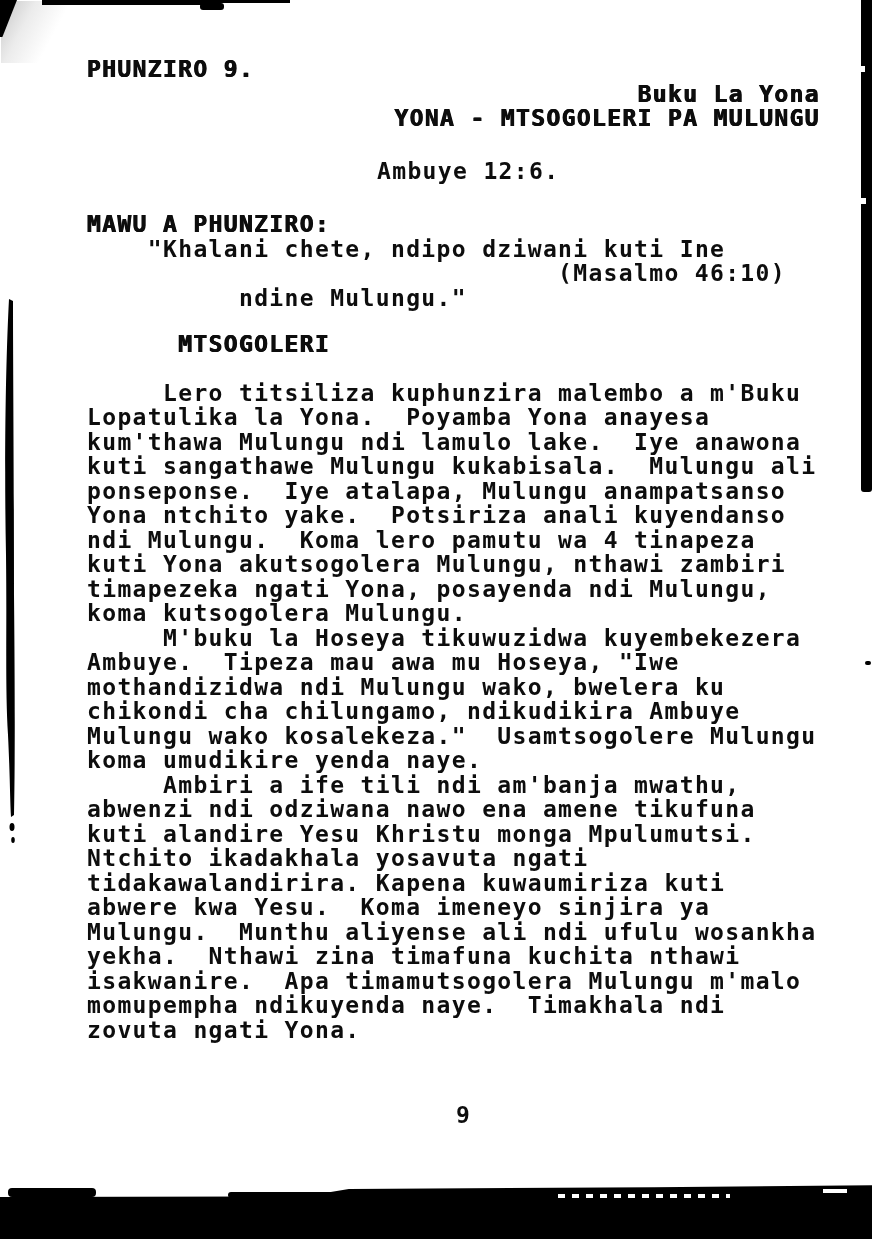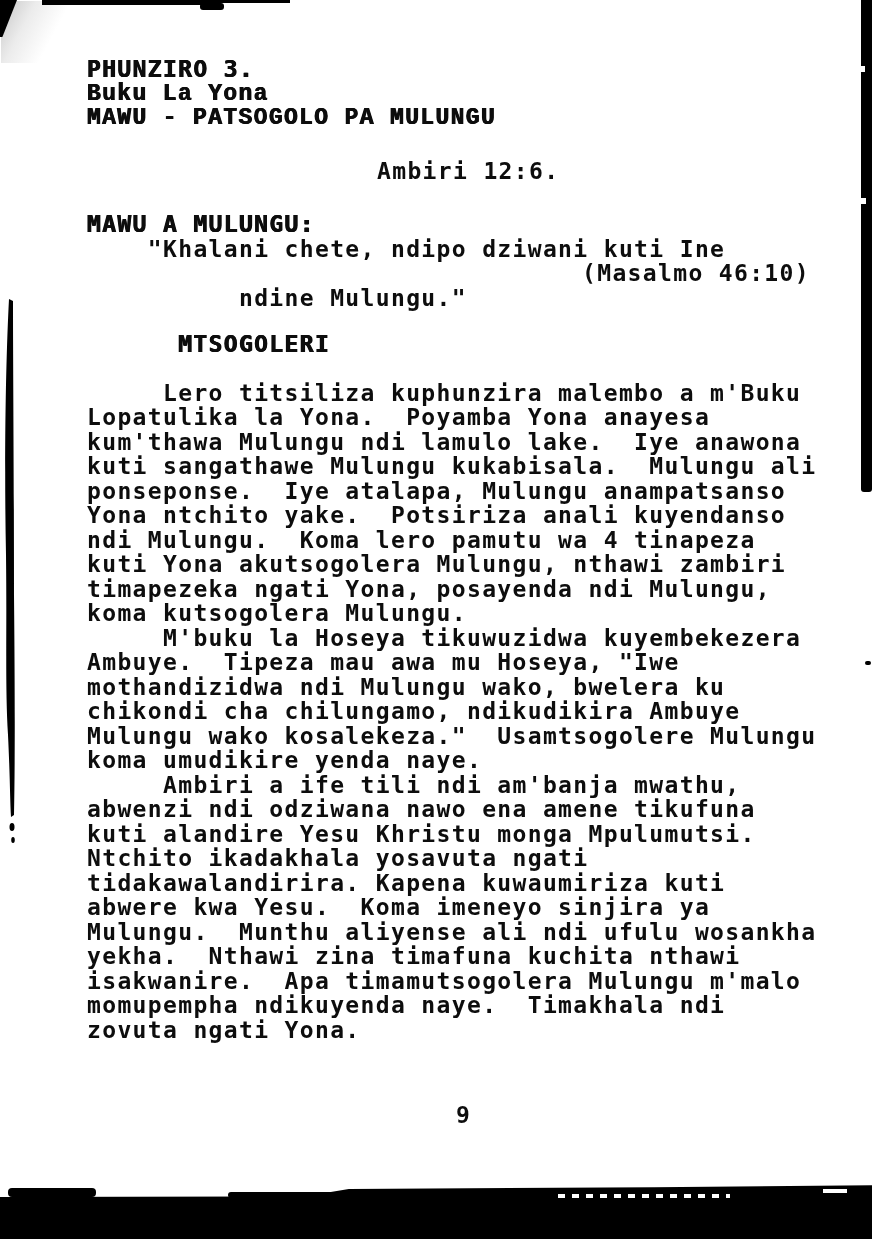--- a/index.html
+++ b/index.html
@@ -12,25 +12,25 @@
     font-family: "DejaVu Sans Mono", "Liberation Mono", monospace;
     color: #0d0d0d;
     font-size: 23px;
     font-weight: bold;
     letter-spacing: 1.35px;
   }
   .col { position: absolute; left: 87px; width: 733px; }
   .line { white-space: pre; line-height: 24.5px; }
   .stack { line-height: 24.5px; }
   .stack > div { white-space: pre; }
-  .center { text-align: left; font-family: Liberation Mono, monospace; }
+  .center { text-align: right; }
   .bh { text-shadow: 0.45px 0 currentColor, -0.45px 0 currentColor; }
   .uline { text-decoration-thickness: 2.5px; text-underline-offset: 3px; }
   .rel { position: relative; }
-  .refpos { position: absolute; left: 471px; top: 0; margin-left: 24px; }
+  .refpos { position: absolute; left: 471px; top: 0; }
   .valpos { position: absolute; left: 290px; top: 0; }
   .pagenum { text-align: center; padding-left: 10px; }
 
   
   .artifact { position: absolute; background: #000; }
   .corner-wedge {
     left: 0; top: 0; width: 17px; height: 37px;
     clip-path: polygon(0 0, 100% 0, 14% 100%, 0 100%);
   }
   .corner-shade {
@@ -76,31 +76,31 @@
     <ellipse cx="11" cy="532" rx="2.5" ry="4" fill="#000"></ellipse>
     <ellipse cx="12" cy="545" rx="1.8" ry="3" fill="#000"></ellipse>
   </svg>
   <div class="artifact bottom-bump-1"></div>
   <div class="artifact bottom-bump-2"></div>
   <div class="artifact bottom-bar"></div>
   <div class="artifact bottom-dashes"></div>
   <div class="artifact bottom-dash-right"></div>
 
   <div class="col stack" style="top: 57px;">
-    <div class="bh">PHUNZIRO 3.</div>
+    <div class="bh">PHUNZIRO 9.</div>
     <div class="center bh">Buku La Yona</div>
-    <div class="center bh">MAWU - PATSOGOLO PA MULUNGU</div>
+    <div class="center bh">YONA - MTSOGOLERI PA MULUNGU</div>
   </div>
 
   <div class="col line rel" style="top: 159px;">
-    <span class="valpos">Ambiri 12:6.</span>
+    <span class="valpos">Ambuye 12:6.</span>
   </div>
 
   <div class="col stack" style="top: 212px;">
-    <div class="bh">MAWU A MULUNGU:</div>
+    <div class="bh">MAWU A PHUNZIRO:</div>
     <div>    "Khalani chete, ndipo dziwani kuti Ine</div>
     <div class="rel">
       <span>    ndine Mulungu."</span>
       <span class="refpos">(Masalmo 46:10)</span>
     </div>
   </div>
 
   <div class="col stack" style="top: 307px;">
     <div>
       <span class="bh uline">MTSOGOLERI</span>

